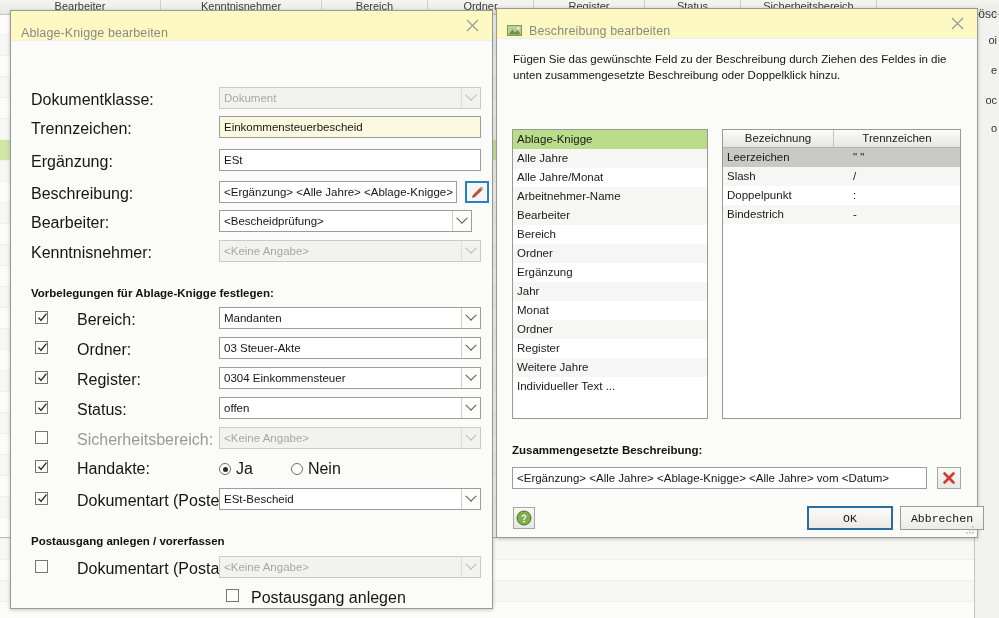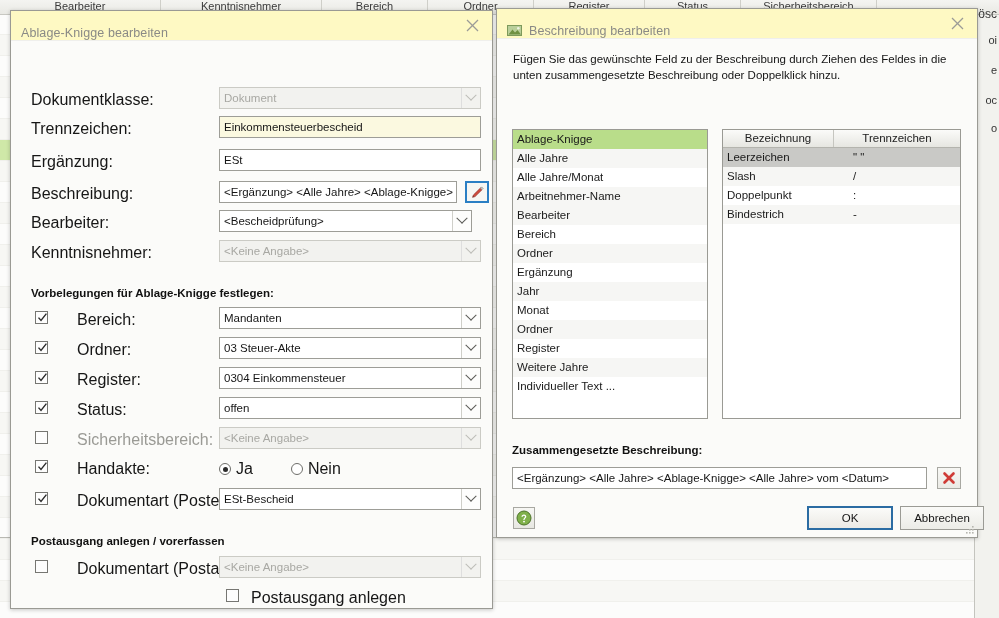--- a/index.html
+++ b/index.html
@@ -113,21 +113,21 @@
     content:"";position:absolute;left:2.5px;top:2.5px;width:5px;height:5px;
     border-radius:50%;background:#2b2b2b;
   }
 
   .btn{
     position:absolute;box-sizing:border-box;height:24px;
     background:linear-gradient(#fafaf8,#ececE7);
     border:1px solid #9b9b95;
     font-size:11.5px;color:#151515;
     display:flex;align-items:center;justify-content:center;
-    font-family:Liberation Sans, sans-serif;
+    font-family:Liberation Mono, monospace;
   }
   .btn.default{
     border:2px solid #2b6ca3;background:linear-gradient(#fbfbf9,#eceae5);
   }
   .help{
     position:absolute;width:22px;height:22px;box-sizing:border-box;
     background:linear-gradient(#f7f7f4,#e7e7e2);border:1px solid #a8a8a2;
     display:flex;align-items:center;justify-content:center;
   }
   .pencil-btn{

